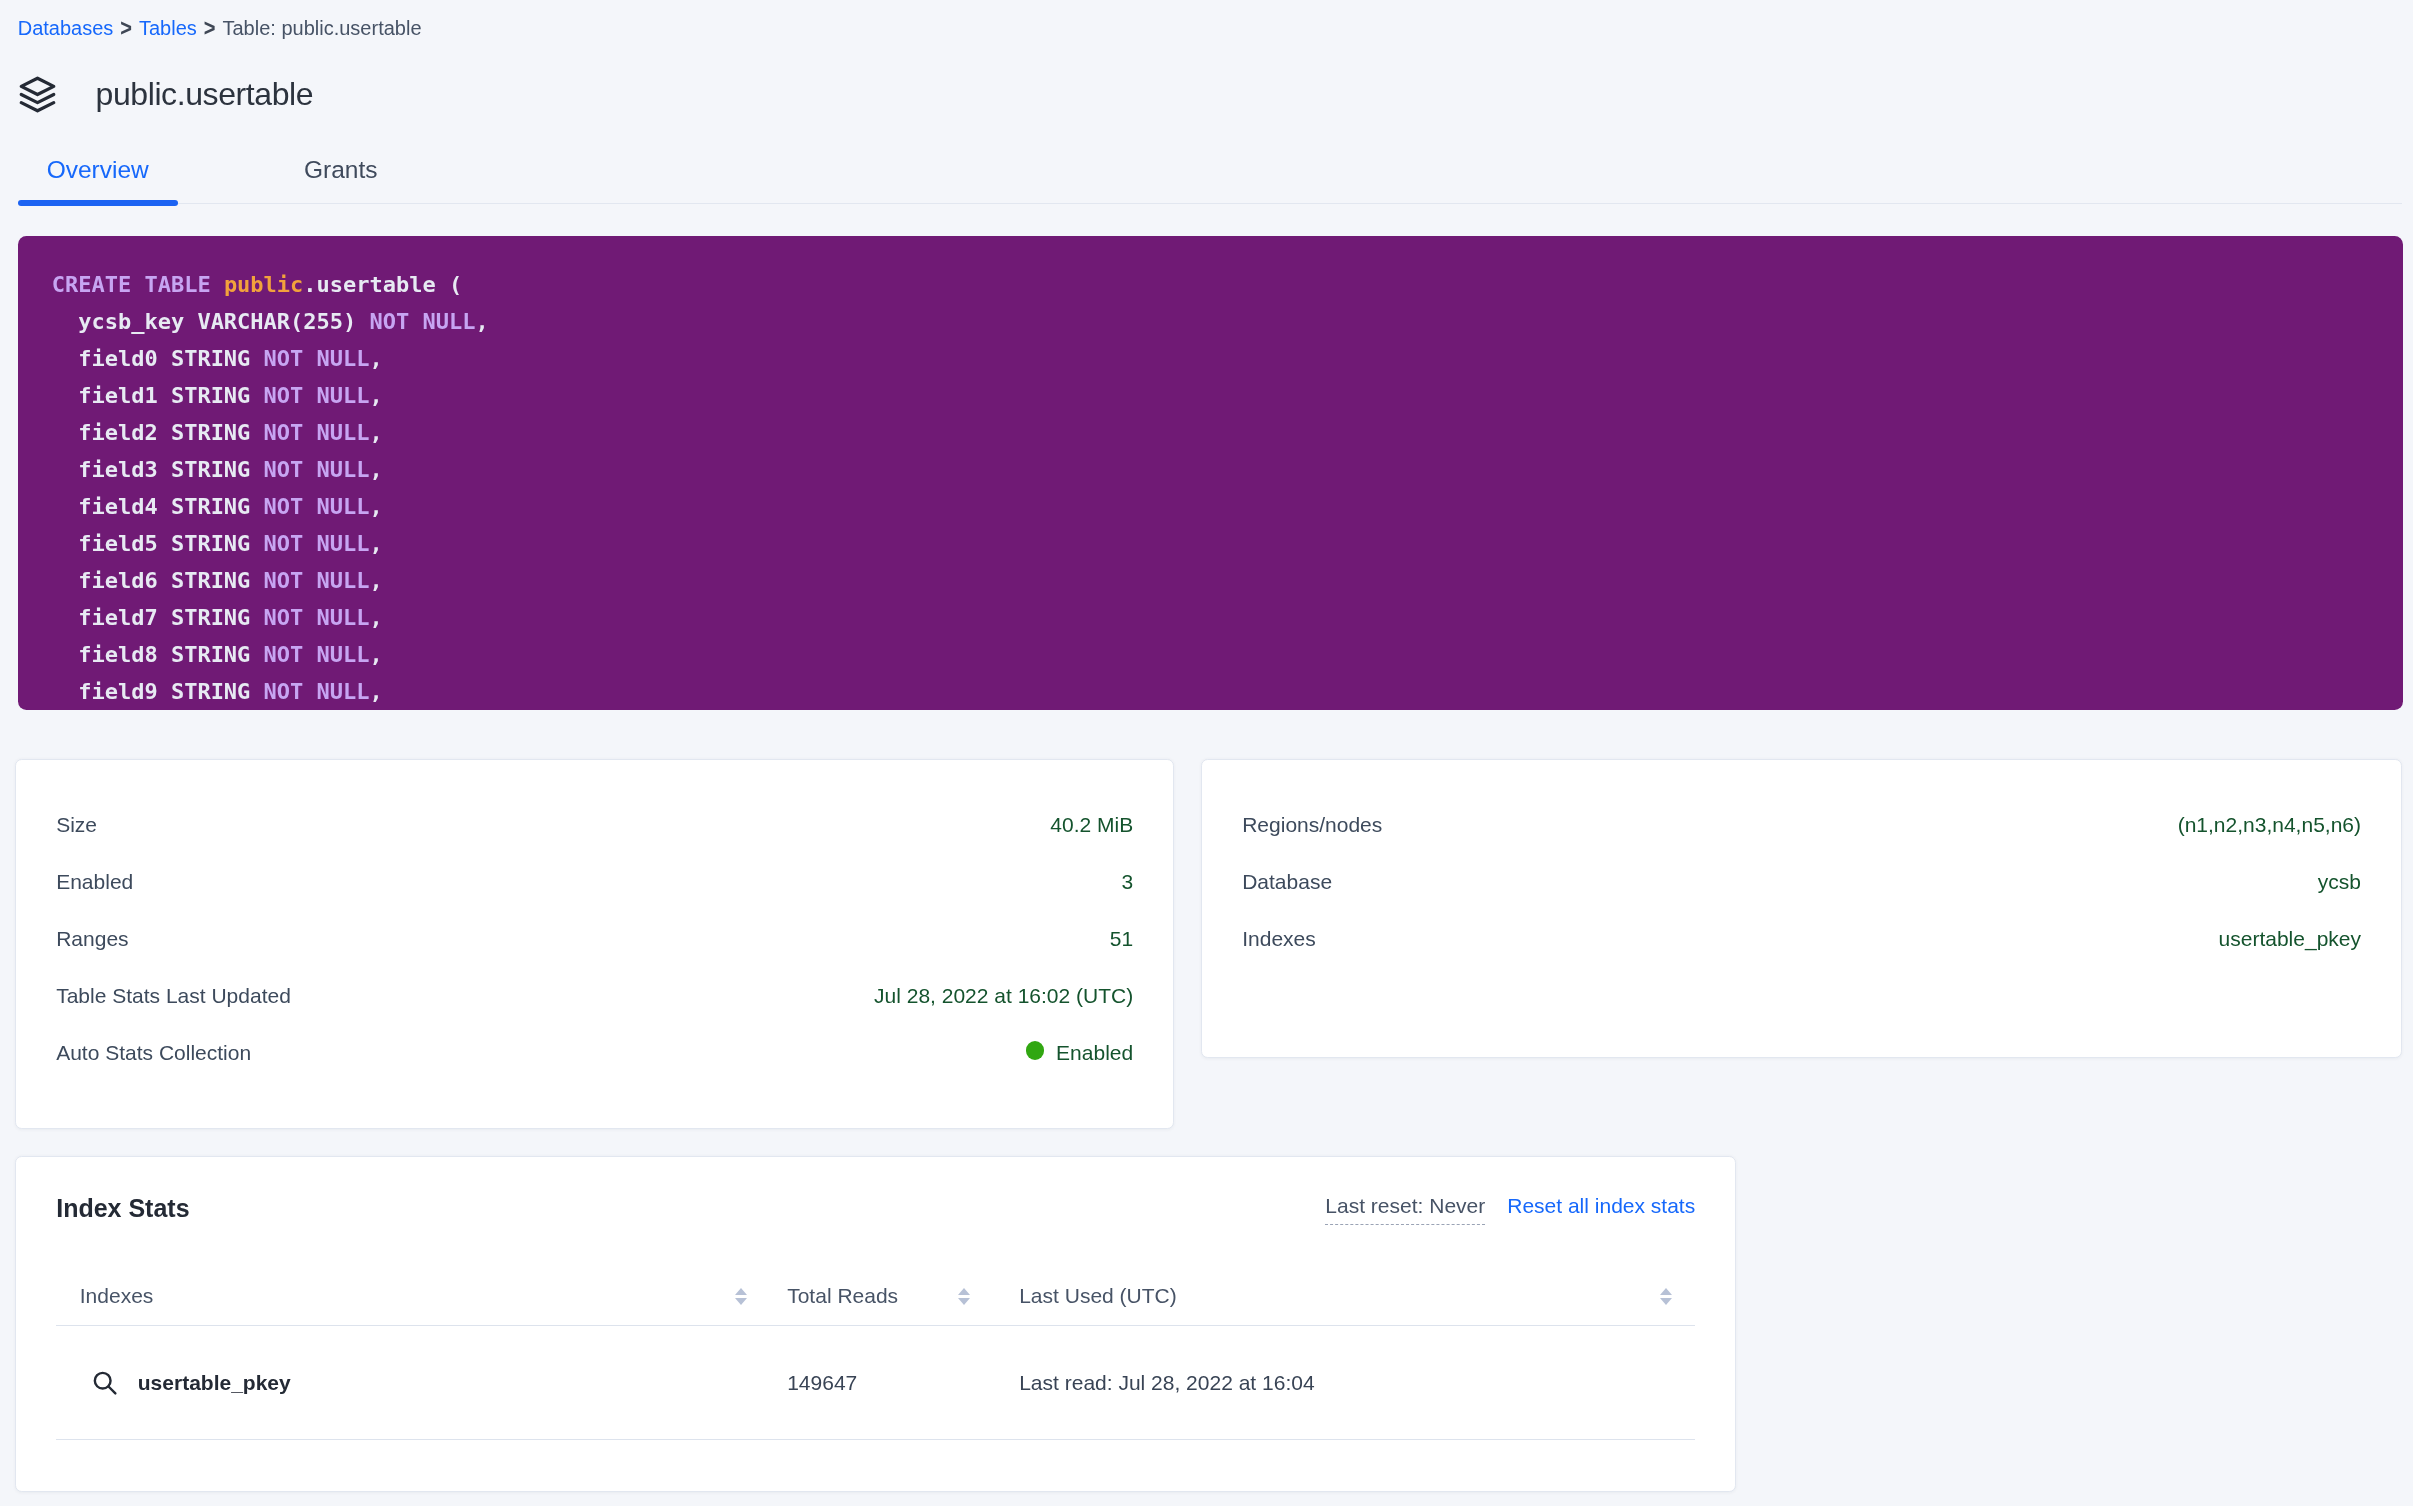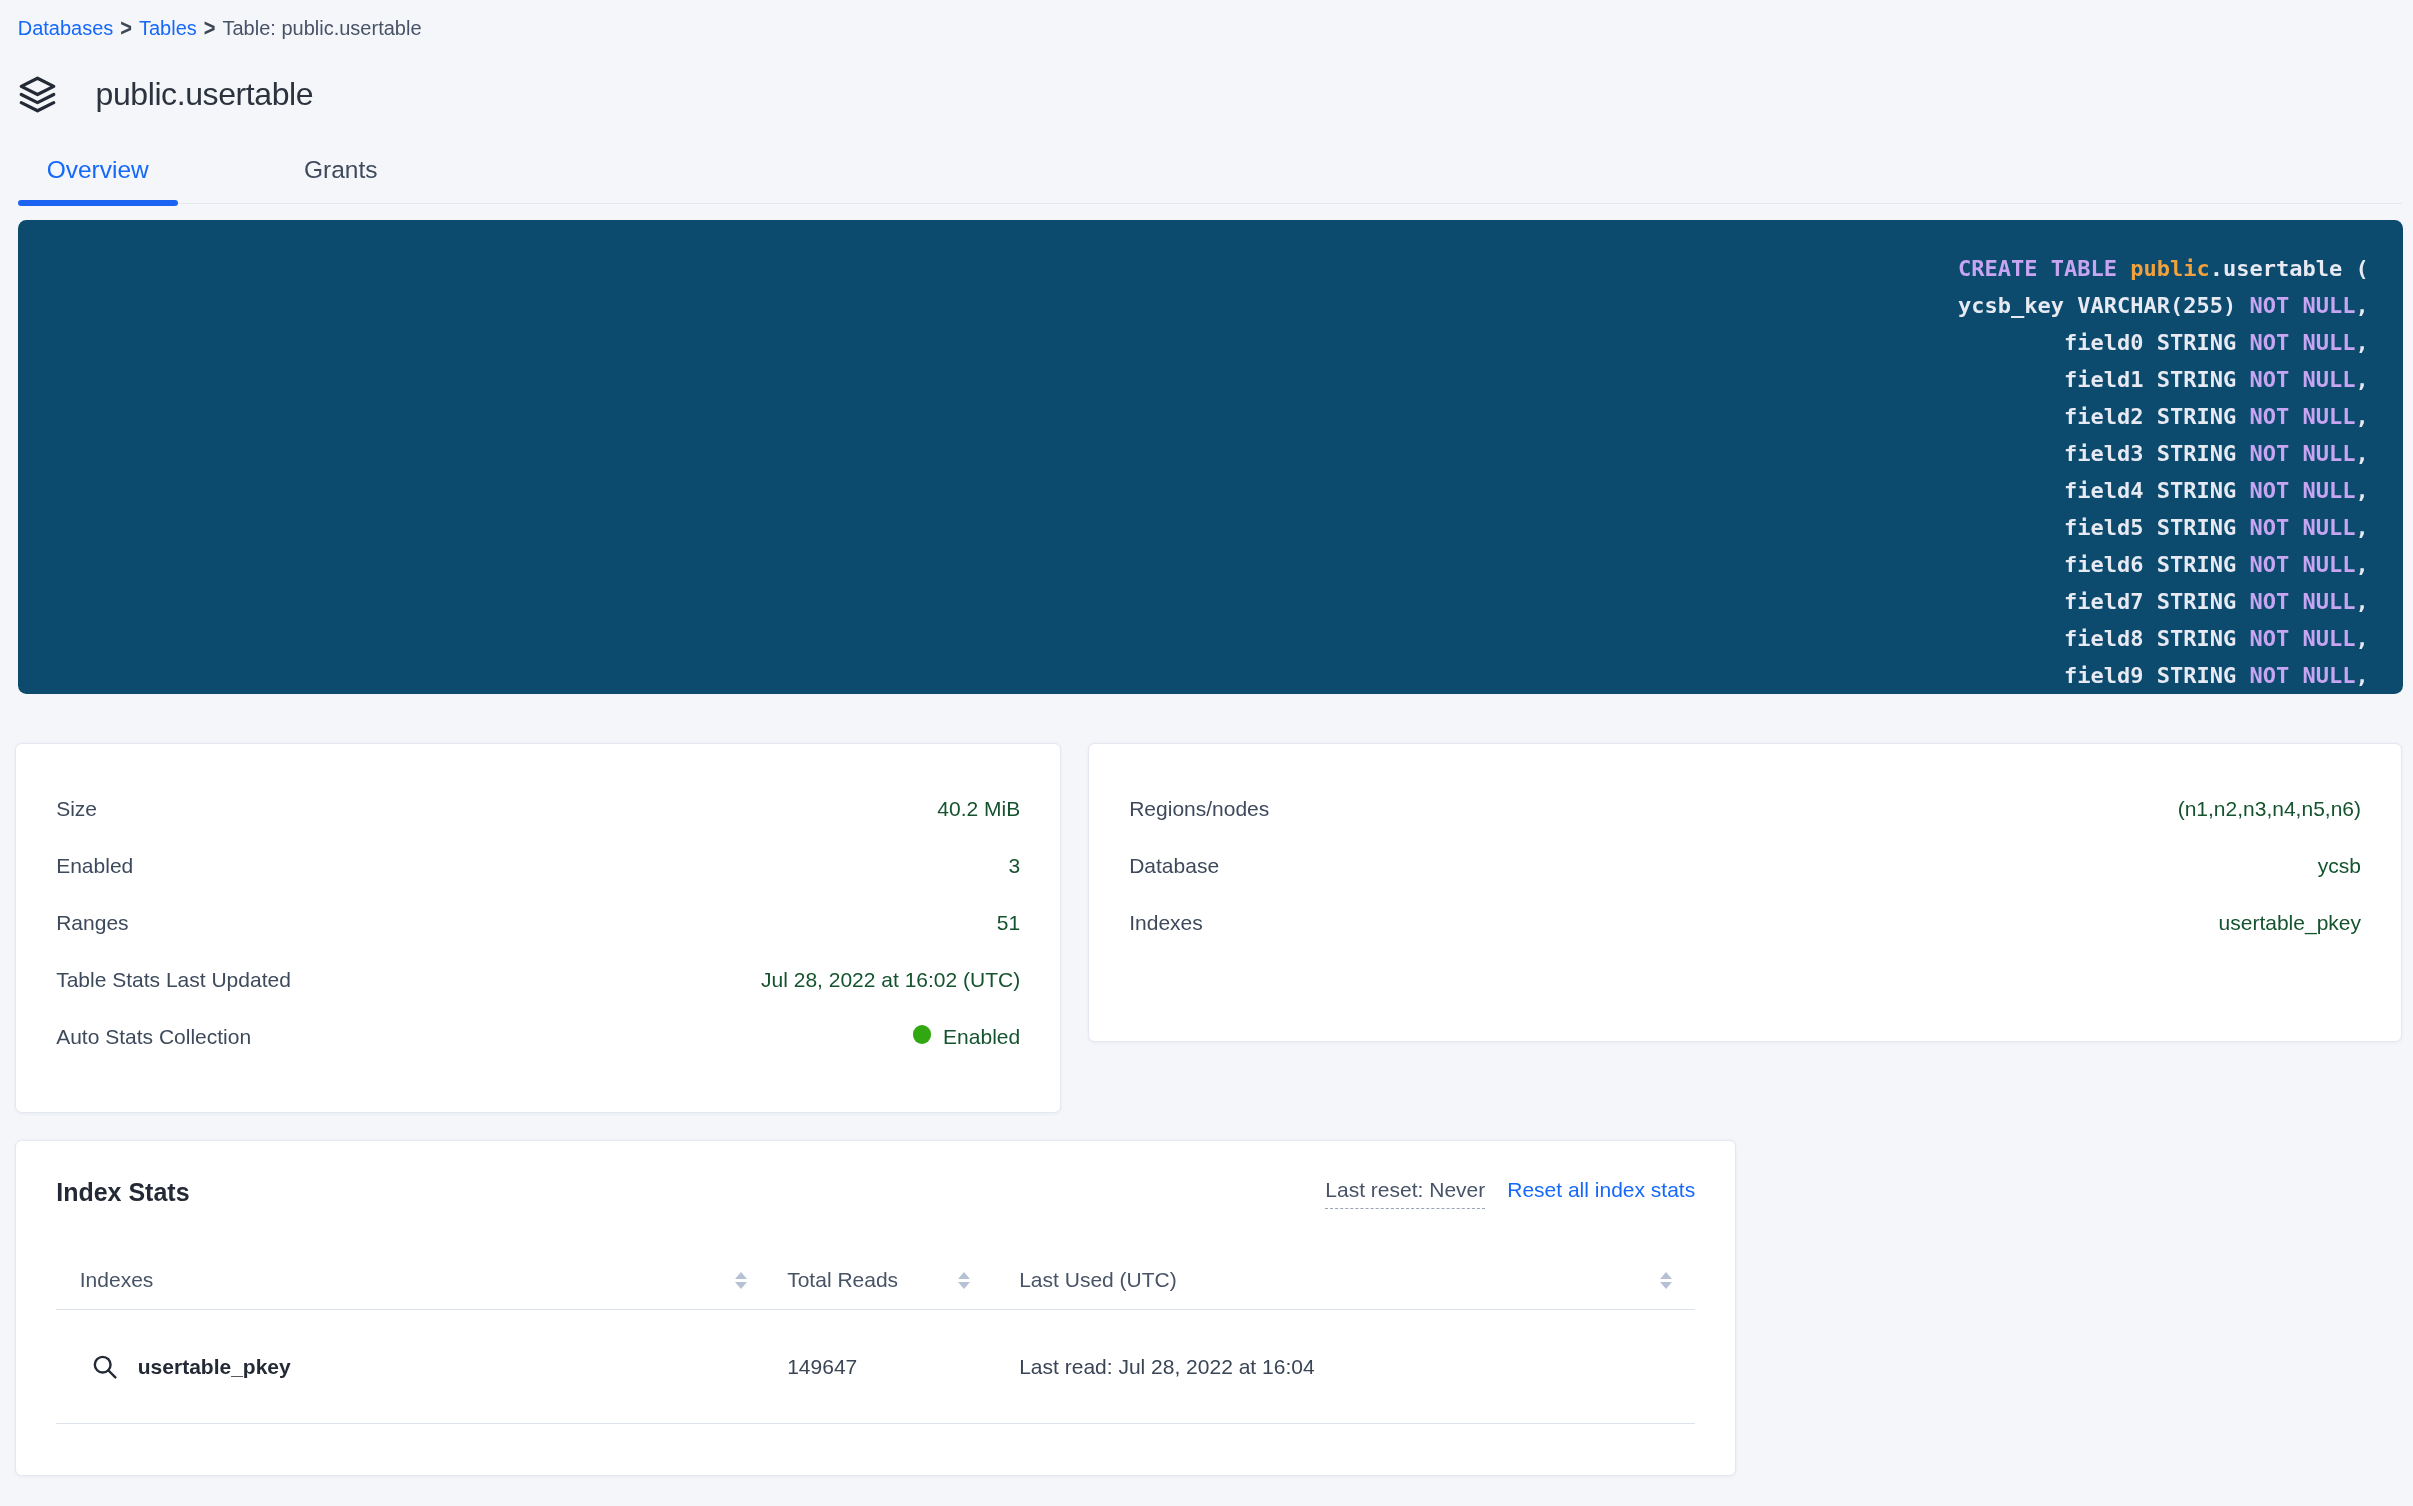--- a/index.html
+++ b/index.html
@@ -29,36 +29,36 @@
   .tab.t0 { width:160px; }
   .tab.t1 { width:160px; margin-left:83px; }
   .tab.active { color:#1668fb; font-weight:500; }
   .tab.active::after {
     content:""; position:absolute; left:0; right:0; bottom:-3.4px; height:5.9px;
     border-radius:3.4px; background:#1c63f2;
   }
 
   
   .code-block {
-    margin-top:16px; width:2385px; height:474px; overflow:hidden;
-    background:#0c4a6e; border-radius:8.4px; padding:30px 34px;
-    font-family:"DejaVu Sans Mono", monospace; font-size:22px; font-weight:600;text-align:right;
+    margin-top:32px; width:2385px; height:474px; overflow:hidden;
+    background:#701a75; border-radius:8.4px; padding:30px 34px;
+    font-family:"DejaVu Sans Mono", monospace; font-size:22px; font-weight:600;
   }
   .code-line { line-height:37px; white-space:pre; }
   .tok-pl   { color:#e7eaf3; }
   .tok-kw   { color:#c7a5f2; }
   .tok-name { color:#f2a23c; }
 
   
   .cards-row { display:flex; gap:27px; margin-top:49px; align-items:flex-start; padding-left:-2.5px; }
   .card {
     background:#fff; border:0.8px solid #e2e7f0; border-radius:6.7px;
     box-shadow:0 0.8px 3.4px rgba(20,30,60,0.05);
   }
-  .card.stats-left  { width:1046px; height:370px; padding:37px 40px; margin-left:-2.5px; }
+  .card.stats-left  { width:1159px; height:370px; padding:37px 40px; margin-left:-2.5px; }
   .card.stats-right { flex:1; height:299px; padding:37px 40px; }
   .stat-row { height:57px; display:flex; align-items:center; justify-content:space-between; font-size:21px; }
   .stat-label { color:#3d4a5c; }
   .stat-value { color:#14532d; display:flex; align-items:flex-start; gap:11.8px; }
   .status-dot { width:18.6px; height:18.6px; border-radius:50%; background:#31a711; display:inline-block; }
 
   
   .index-card { margin-top:27px; margin-left:-2.5px; width:1721px; height:336px; padding:37px 0 0 0; overflow:hidden; }
   .index-head { display:flex; align-items:flex-start; justify-content:space-between; padding:0 40px; }
   .index-title { font-size:25px; font-weight:700; color:#242a35; }

